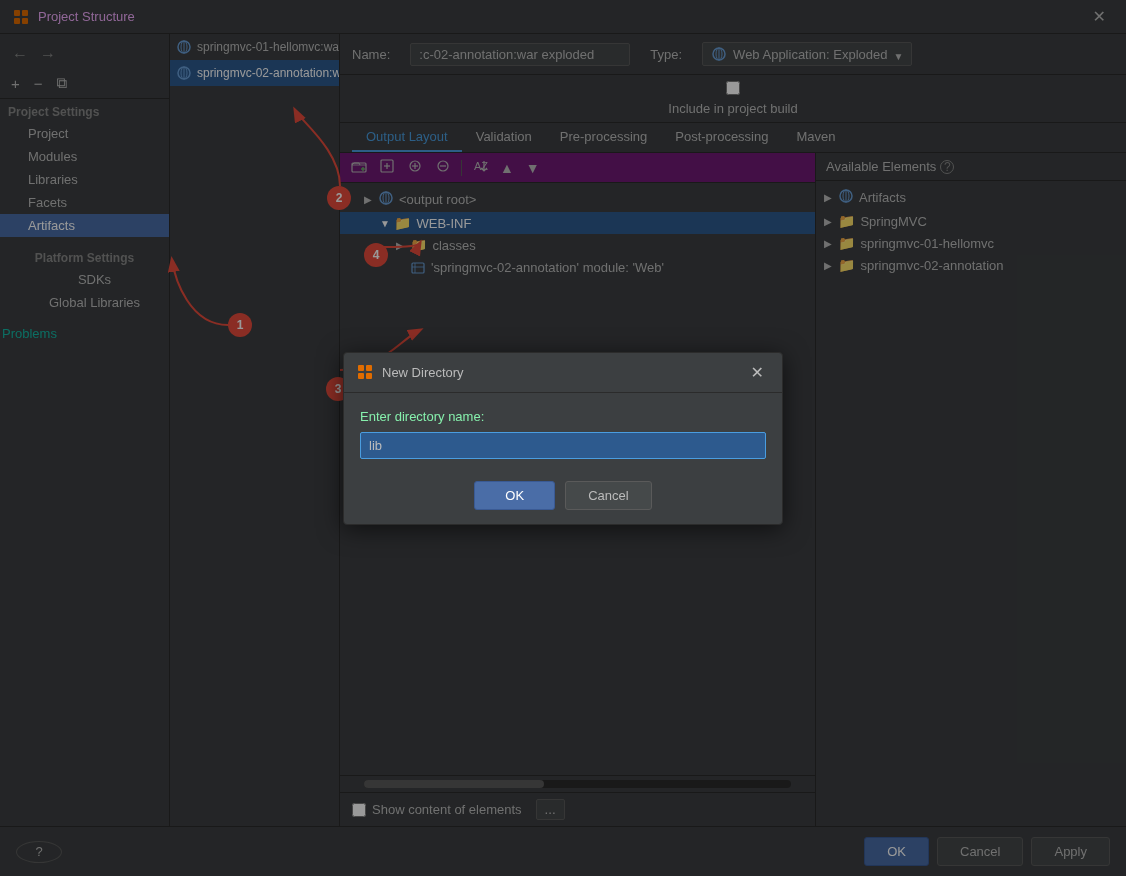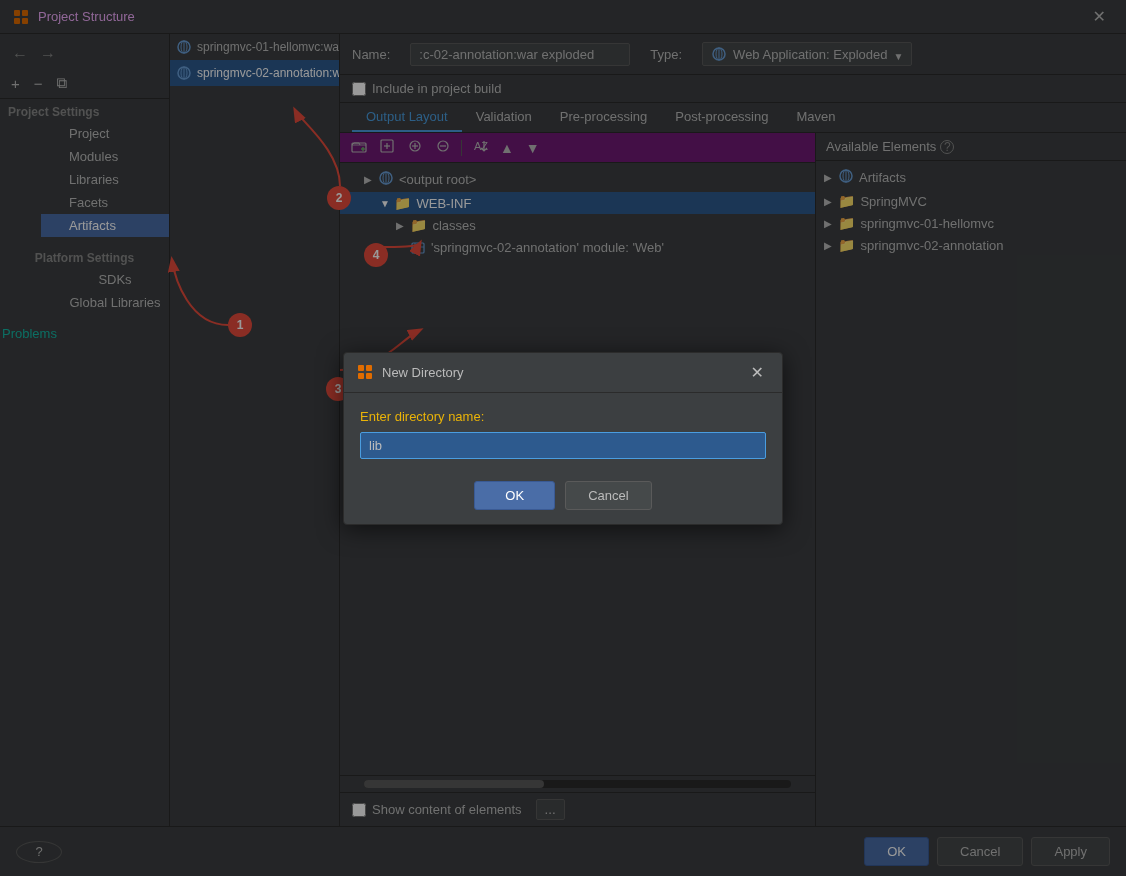--- a/index.html
+++ b/index.html
@@ -67,21 +67,20 @@
       font-weight: bold;
     }
 
     .sidebar-item {
       padding: 4px 8px 4px 20px;
       cursor: pointer;
       color: #bbbbbb;
       white-space: nowrap;
       overflow: hidden;
       text-overflow: ellipsis;
-      margin-left: 41px;
     }
     .sidebar-item.active {
       background: #4a6da7;
       color: white;
     }
     .sidebar-item.sub {
       padding-left: 28px;
     }
 
     .sidebar-platform {
@@ -216,20 +215,21 @@
       font-size: 13px;
     }
 
     
     .checkbox-row {
       padding: 6px 12px;
       display: flex;
       align-items: center;
       gap: 6px;
       border-bottom: 1px solid #2b2b2b;
+      flex-direction: column;
     }
     .checkbox-row input[type=checkbox] {
       cursor: pointer;
       width: 14px;
       height: 14px;
     }
     .checkbox-row label { cursor: pointer; color: #bbbbbb; }
 
     
     .tabs-bar {
@@ -460,21 +460,21 @@
       padding: 2px 6px;
       border-radius: 2px;
     }
 
     .modal-body {
       padding: 16px 16px 12px 16px;
     }
     .modal-body label {
       display: block;
       margin-bottom: 8px;
-      color: #eab308;
+      color: #86efac;
       font-size: 13px;
     }
     .modal-body input[type=text] {
       width: 100%;
       background: #2d5a8e;
       border: 1px solid #4a9de0;
       color: #bbbbbb;
       padding: 5px 8px;
       font-size: 13px;
       border-radius: 2px;

